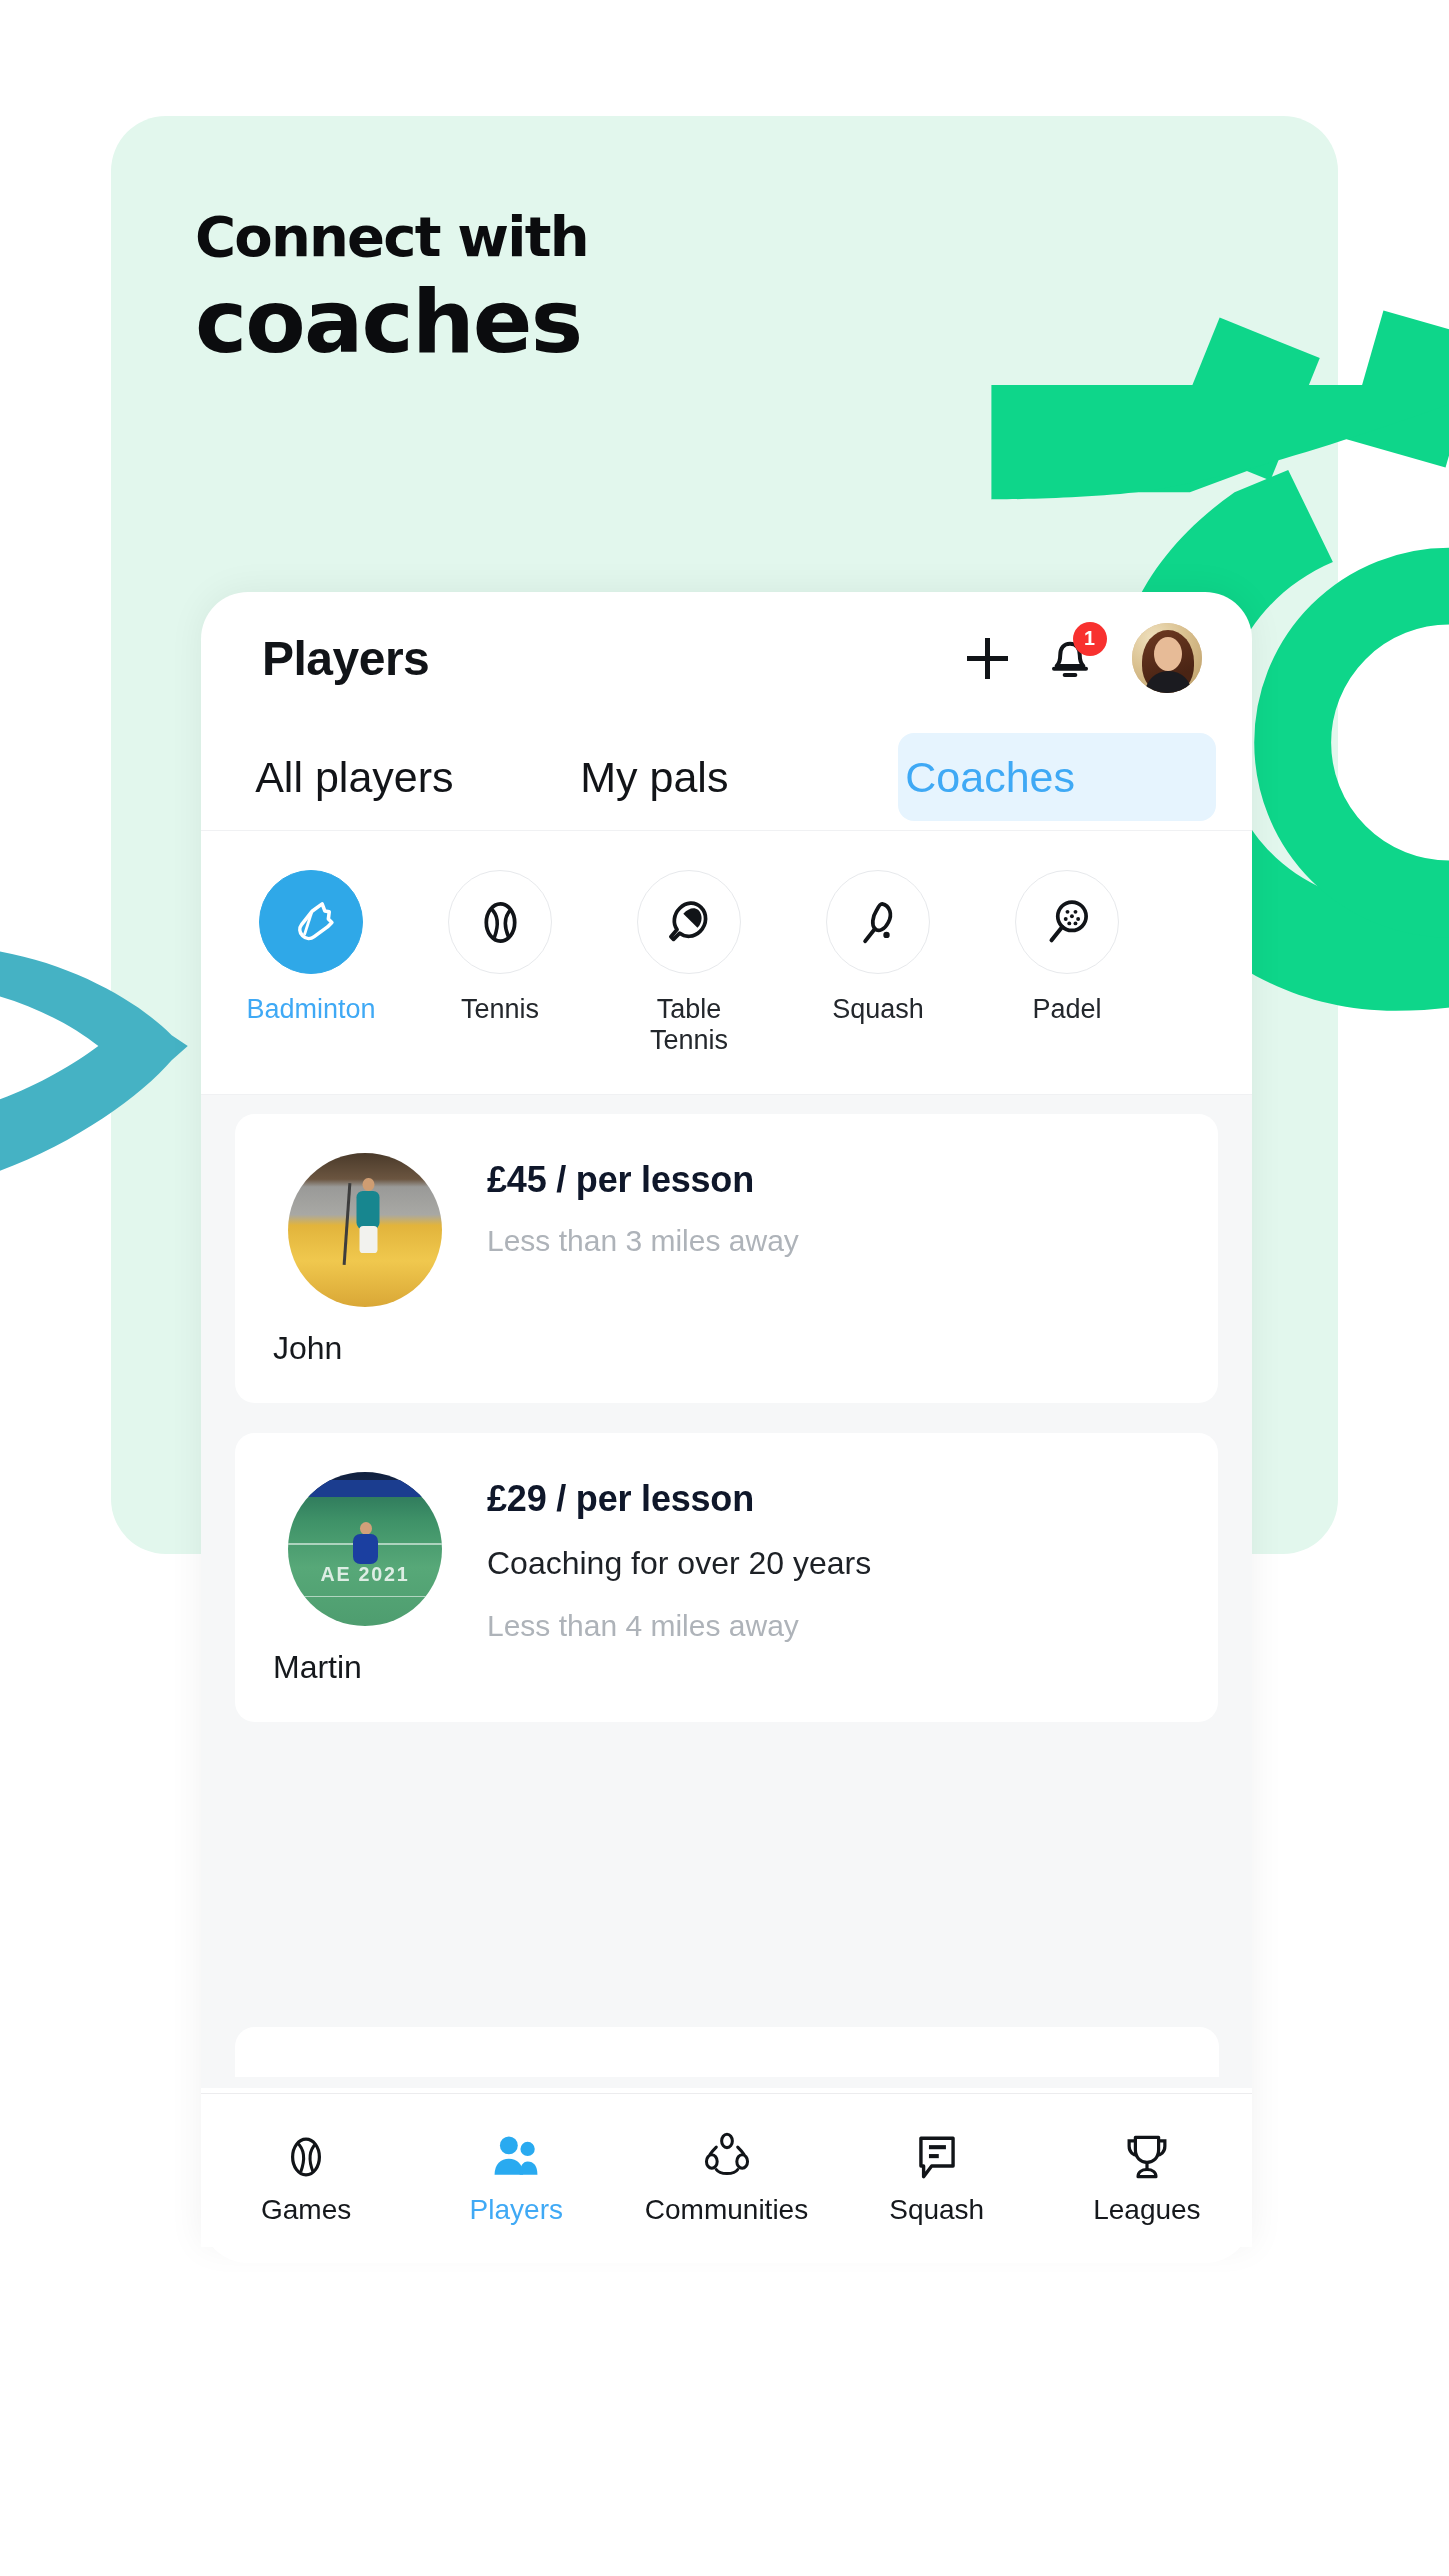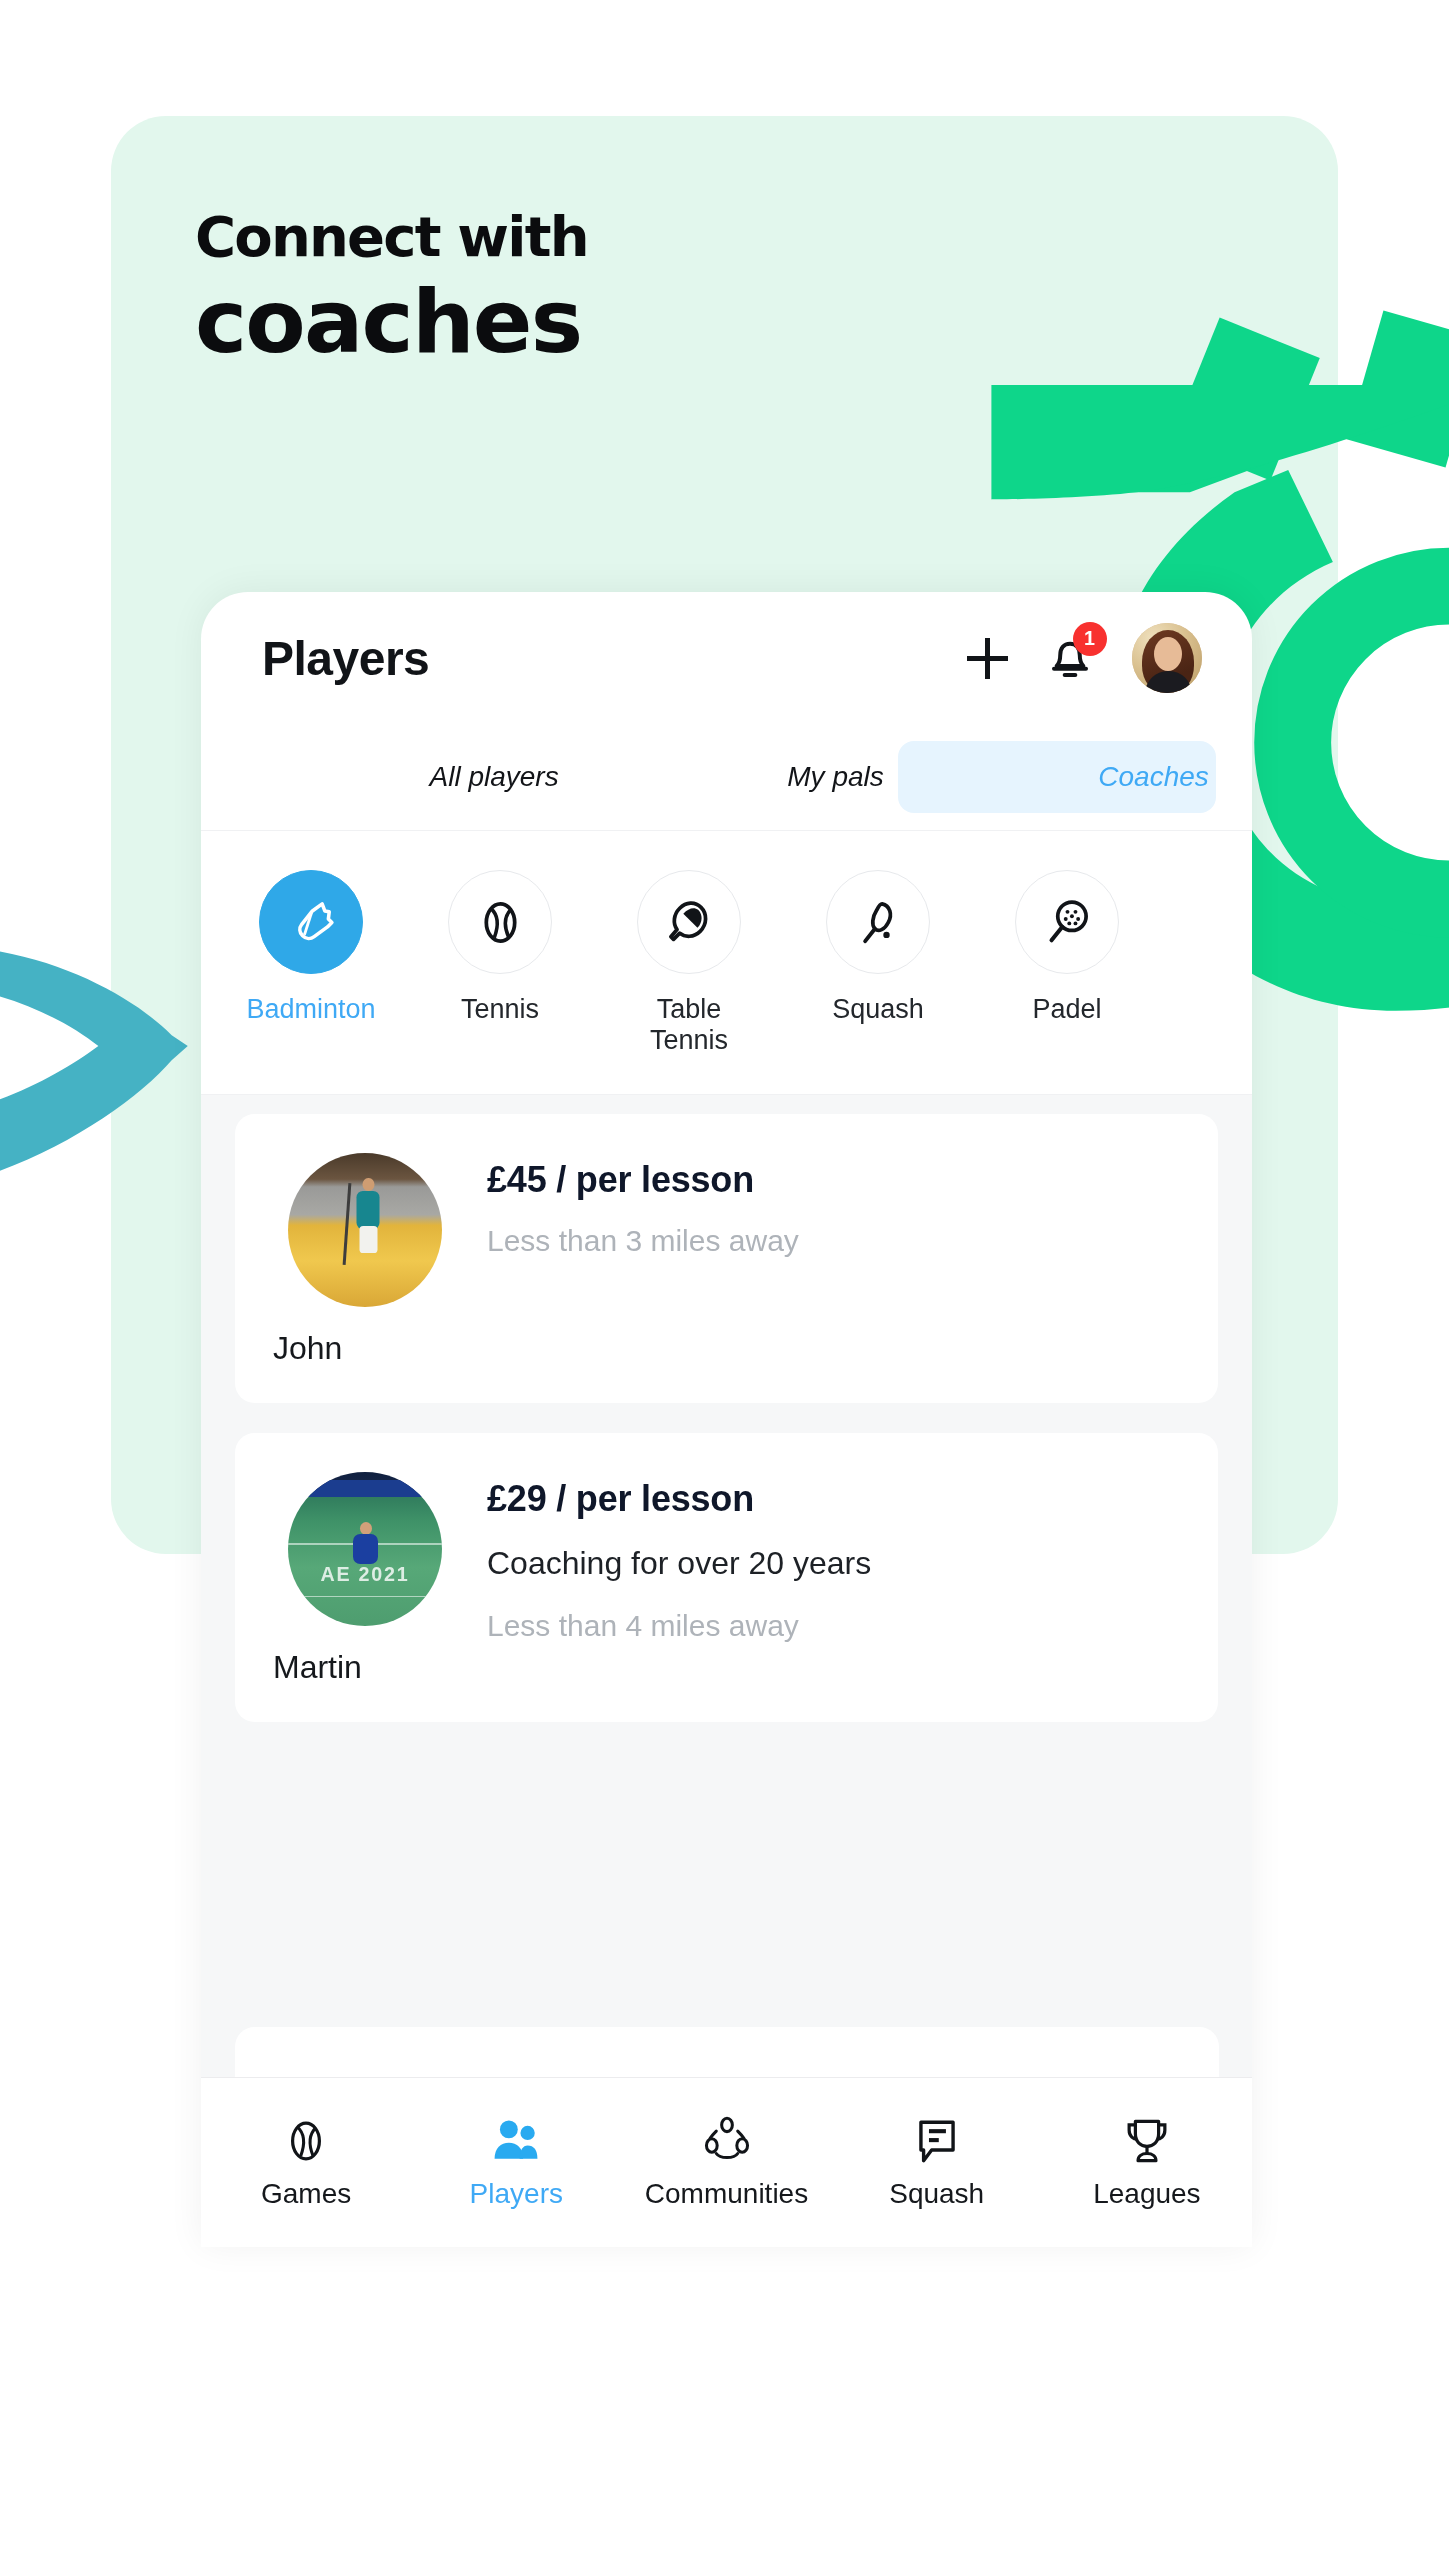--- a/index.html
+++ b/index.html
@@ -155,27 +155,26 @@
   .tabs {
     display: flex;
     align-items: center;
     padding: 0 36px 0 47px;
     gap: 7.2px;
     height: 107px;
     border-bottom: 1.8px solid #f0f1f3;
   }
   .tab {
     flex: 1;
-    text-align: right;
-    font-size: 28px;
+    text-align: left;
+    font-size: 43px;
     color: #121418;
     padding: 19.7px 7.2px;
     border-radius: 16px;
     white-space: nowrap;
-    font-style: italic;
   }
   .tab.active {
     color: #3fa9f5;
     background: #e6f4fe;
     font-weight: 400;
   }
 
   
   .sports {
     display: flex;
@@ -307,21 +306,21 @@
     color: rgba(255,255,255,.8);
     font-size: 19.7px; font-weight: 700;
     letter-spacing: 1.8px;
     display: flex; align-items: center; justify-content: center;
   }
 
   
   .bottom-nav {
     position: absolute;
     left: 201px;
-    bottom: 329px;
+    bottom: 313px;
     width: 1051px;
     height: 170px;
     background: #ffffff;
     border-top: 1.8px solid #ececee;
     display: flex;
     align-items: center;
     z-index: 4;
     border-radius: 0 0 47px 47px;
   }
   .nav-item {

